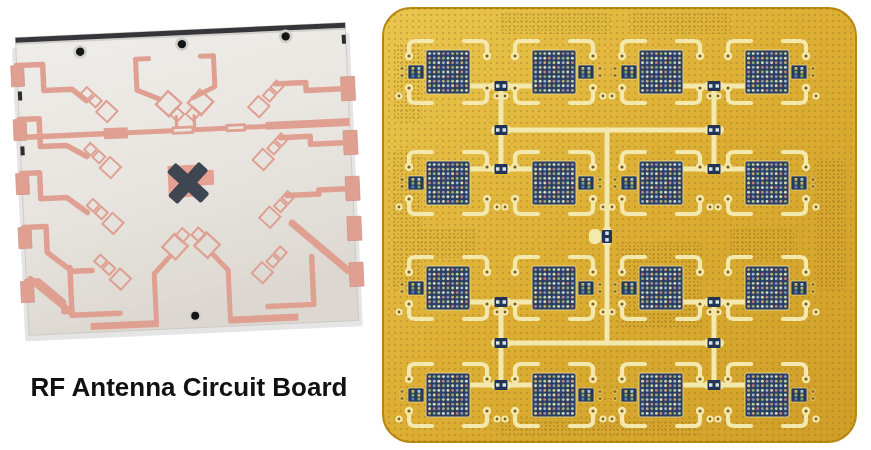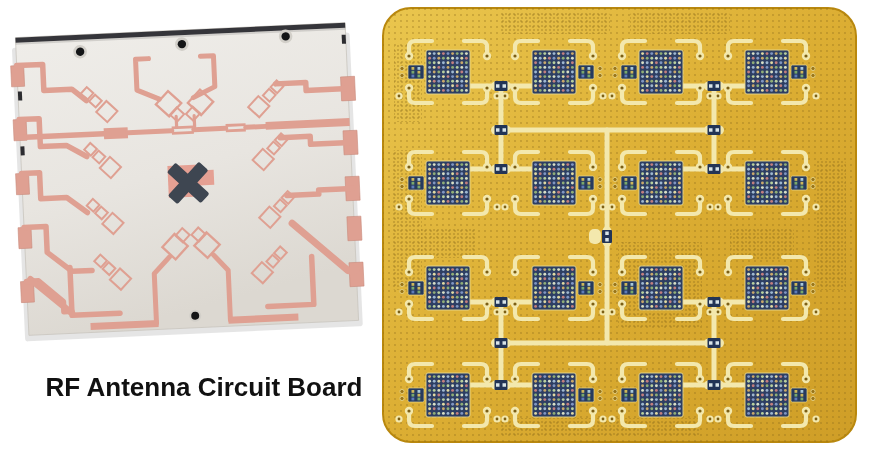--- a/index.html
+++ b/index.html
@@ -3,21 +3,21 @@
 <meta charset="utf-8">
 <style>
   html,body{margin:0;padding:0;background:#ffffff;}
   .stage{position:relative;width:871px;height:450px;background:#ffffff;overflow:hidden;
          font-family:"Liberation Sans",sans-serif;}
   .photo{position:absolute;}
   .photo.left{left:0;top:0;width:372px;height:362px;}
   .photo.right{left:380px;top:0;width:491px;height:450px;}
   .caption{position:absolute;left:0;top:372px;width:378px;text-align:center;
            font-weight:bold;font-size:26px;letter-spacing:0px;
-           font-family:"Liberation Sans",sans-serif;padding-left:15px;}
+           font-family:"Liberation Sans",sans-serif;}
   svg{display:block;}
 </style>
 </head>
 <body>
 
 <div class="stage">
   <div class="photo left" id="left-photo">
       <svg viewBox="0 0 372 362" width="372" height="362">
         <defs>
           <linearGradient id="sub" x1="0" y1="0" x2="0.25" y2="1">

